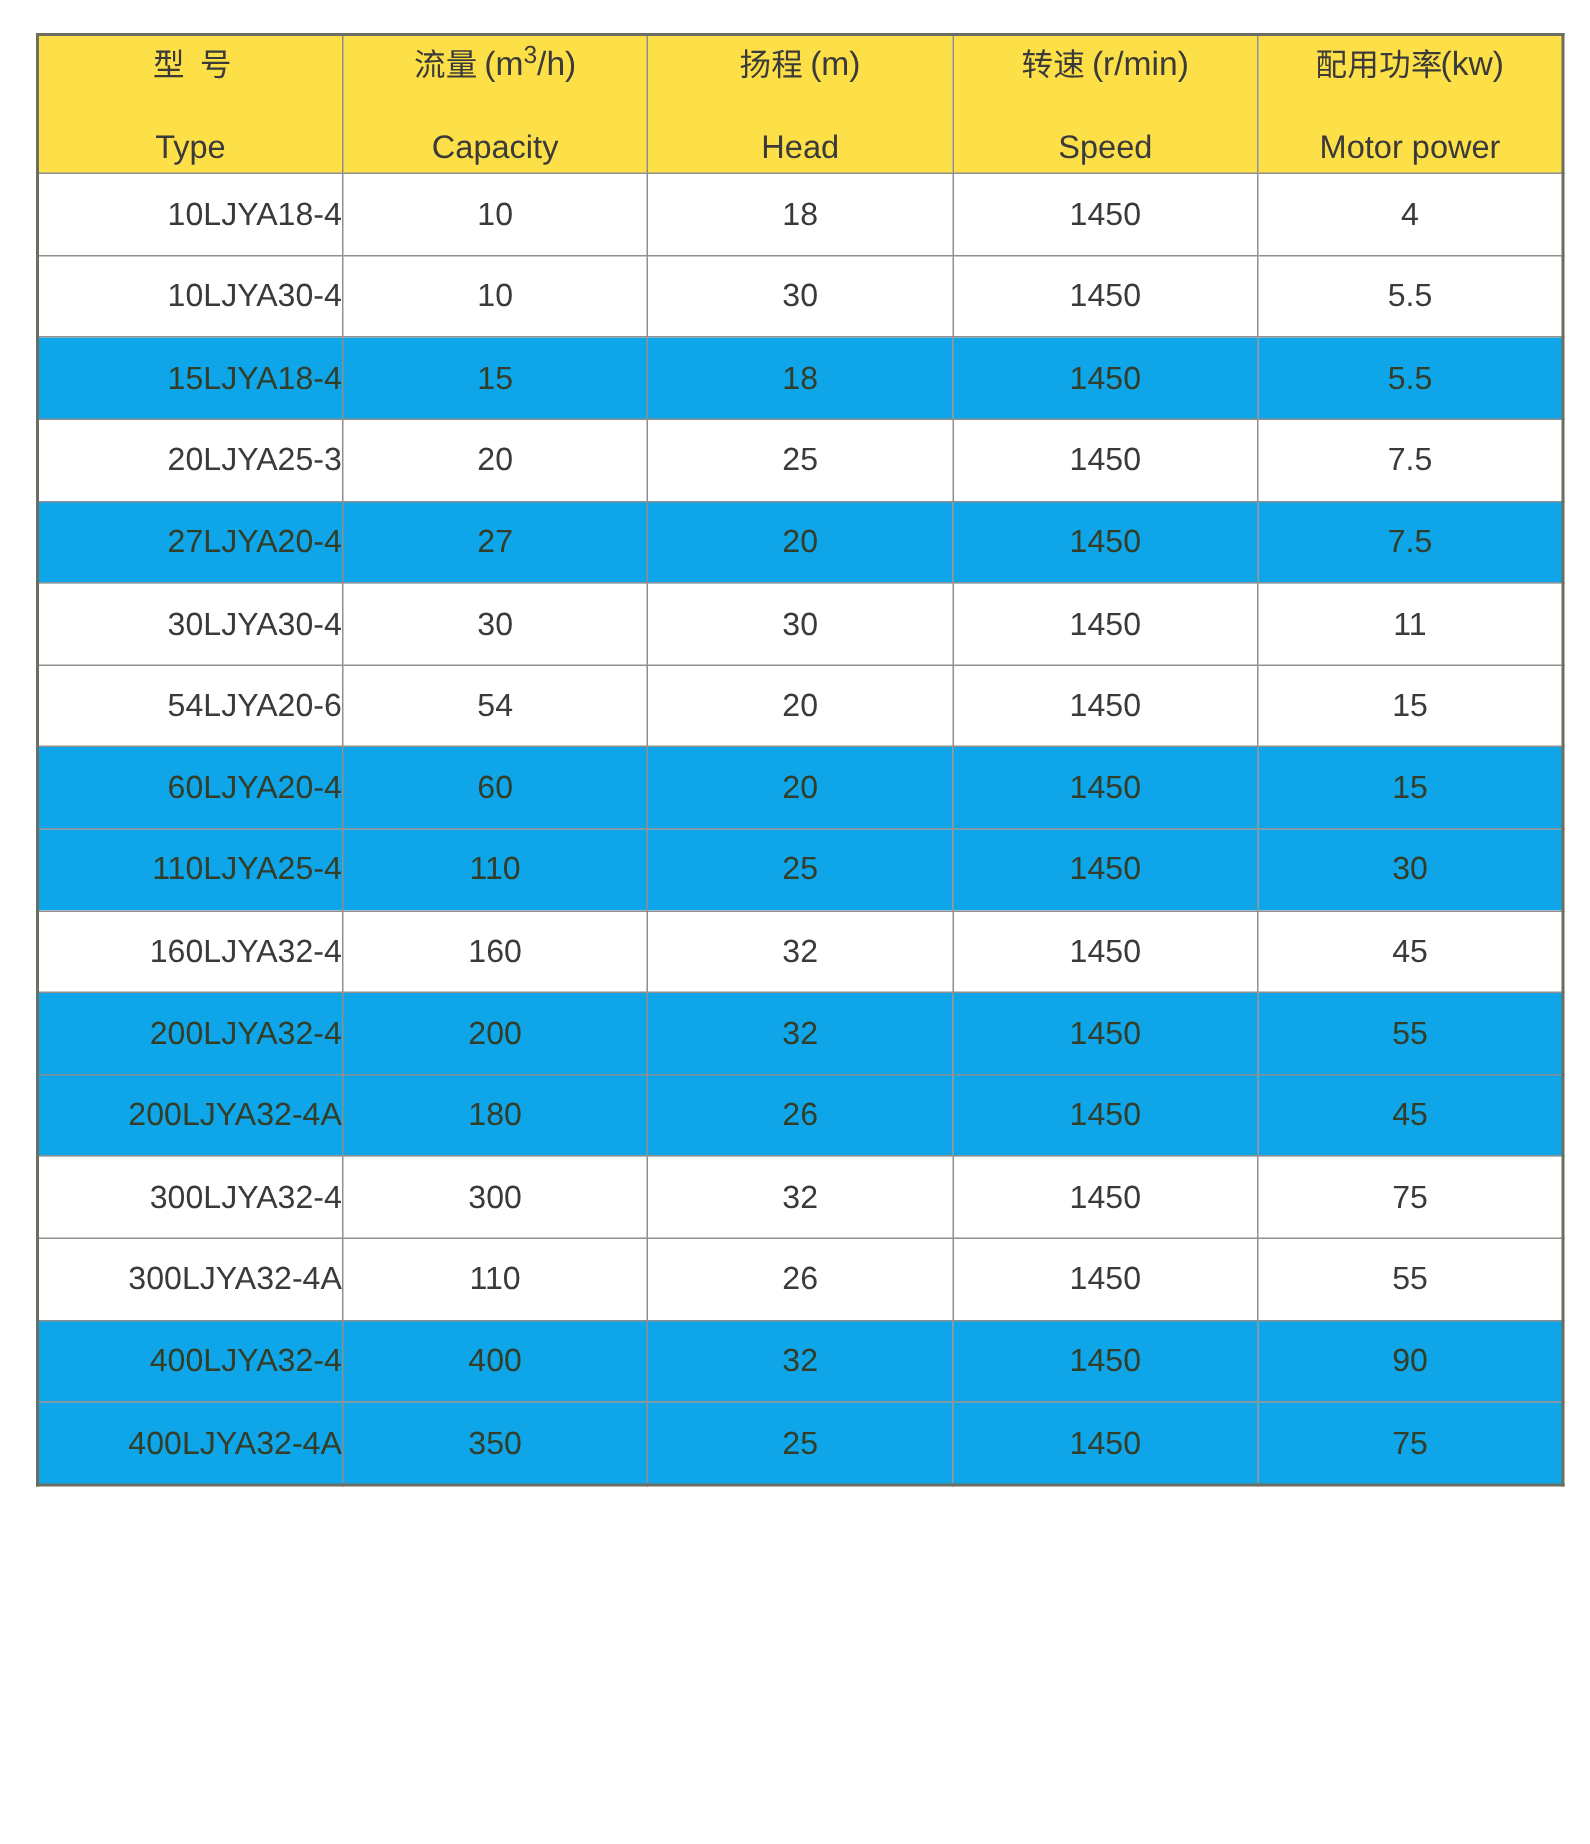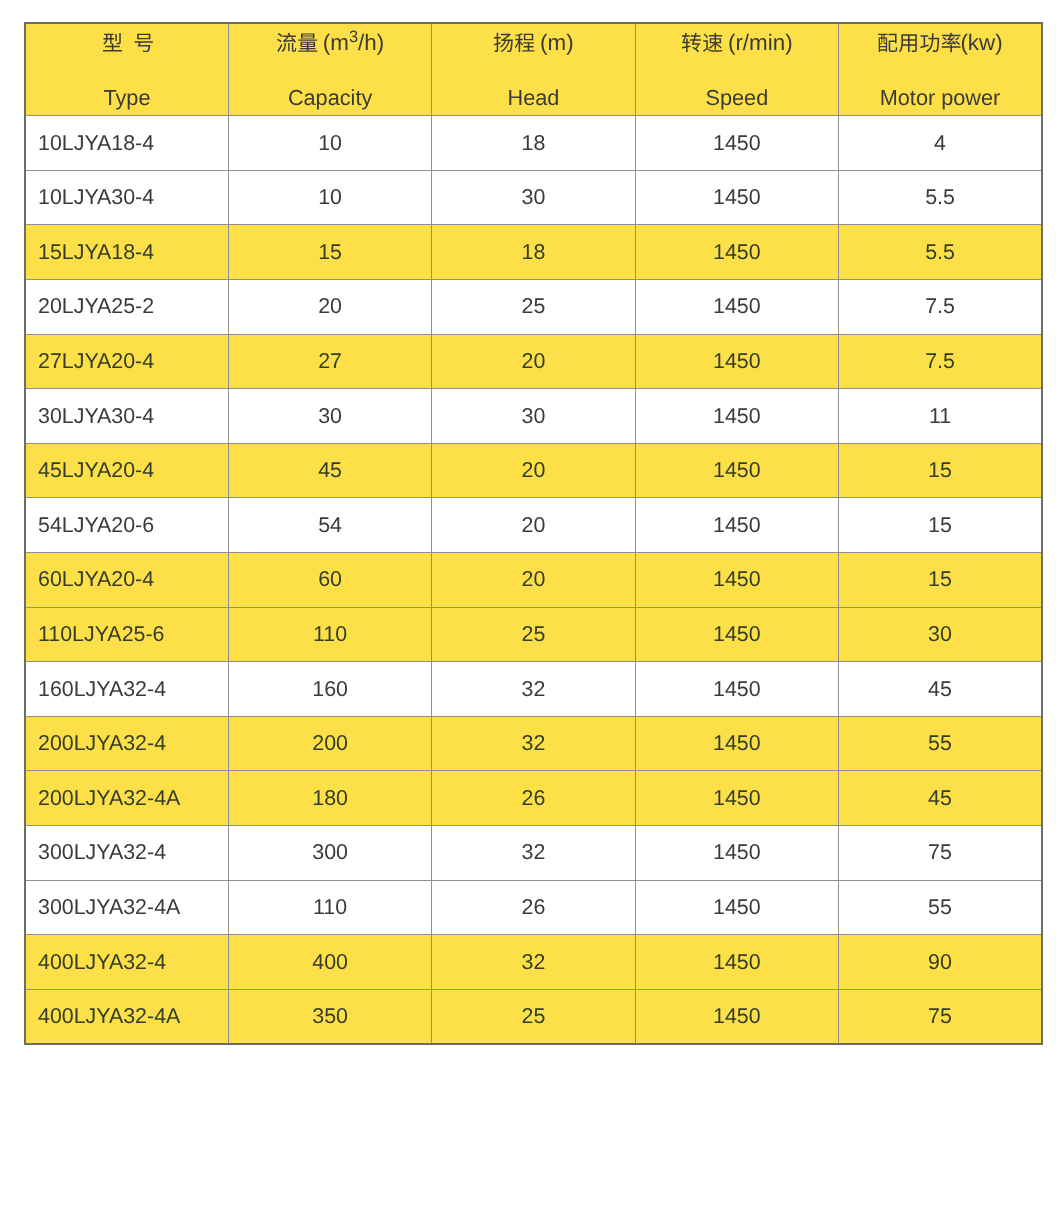--- a/index.html
+++ b/index.html
@@ -75,24 +75,24 @@
     line-height: 0;
   }
   tbody td {
     height: 53.6px;
     font-size: 21.4px;
     text-align: center;
     vertical-align: middle;
     background: #ffffff;
   }
   tbody td.type {
-    text-align: left;
+    text-align: right;
     padding-left: 12px;
   }
-  tbody tr.alt td { background: #fde047; color: #333d28; }
+  tbody tr.alt td { background: #0ea5e9; color: #333d28; }
 </style>
 </head>
 <body>
 
 <div class="sheet">
   <table class="spec">
     <colgroup>
       <col>
       <col>
       <col>
@@ -166,63 +166,56 @@
           <td>5.5</td>
         </tr>
         <tr class="alt">
           <td class="type">15LJYA18-4</td>
           <td>15</td>
           <td>18</td>
           <td>1450</td>
           <td>5.5</td>
         </tr>
         <tr>
-          <td class="type">20LJYA25-2</td>
+          <td class="type">20LJYA25-3</td>
           <td>20</td>
           <td>25</td>
           <td>1450</td>
           <td>7.5</td>
         </tr>
         <tr class="alt">
           <td class="type">27LJYA20-4</td>
           <td>27</td>
           <td>20</td>
           <td>1450</td>
           <td>7.5</td>
         </tr>
         <tr>
           <td class="type">30LJYA30-4</td>
           <td>30</td>
           <td>30</td>
           <td>1450</td>
           <td>11</td>
         </tr>
-        <tr class="alt">
-          <td class="type">45LJYA20-4</td>
-          <td>45</td>
-          <td>20</td>
-          <td>1450</td>
-          <td>15</td>
-        </tr>
         <tr>
           <td class="type">54LJYA20-6</td>
           <td>54</td>
           <td>20</td>
           <td>1450</td>
           <td>15</td>
         </tr>
         <tr class="alt">
           <td class="type">60LJYA20-4</td>
           <td>60</td>
           <td>20</td>
           <td>1450</td>
           <td>15</td>
         </tr>
         <tr class="alt">
-          <td class="type">110LJYA25-6</td>
+          <td class="type">110LJYA25-4</td>
           <td>110</td>
           <td>25</td>
           <td>1450</td>
           <td>30</td>
         </tr>
         <tr>
           <td class="type">160LJYA32-4</td>
           <td>160</td>
           <td>32</td>
           <td>1450</td>

